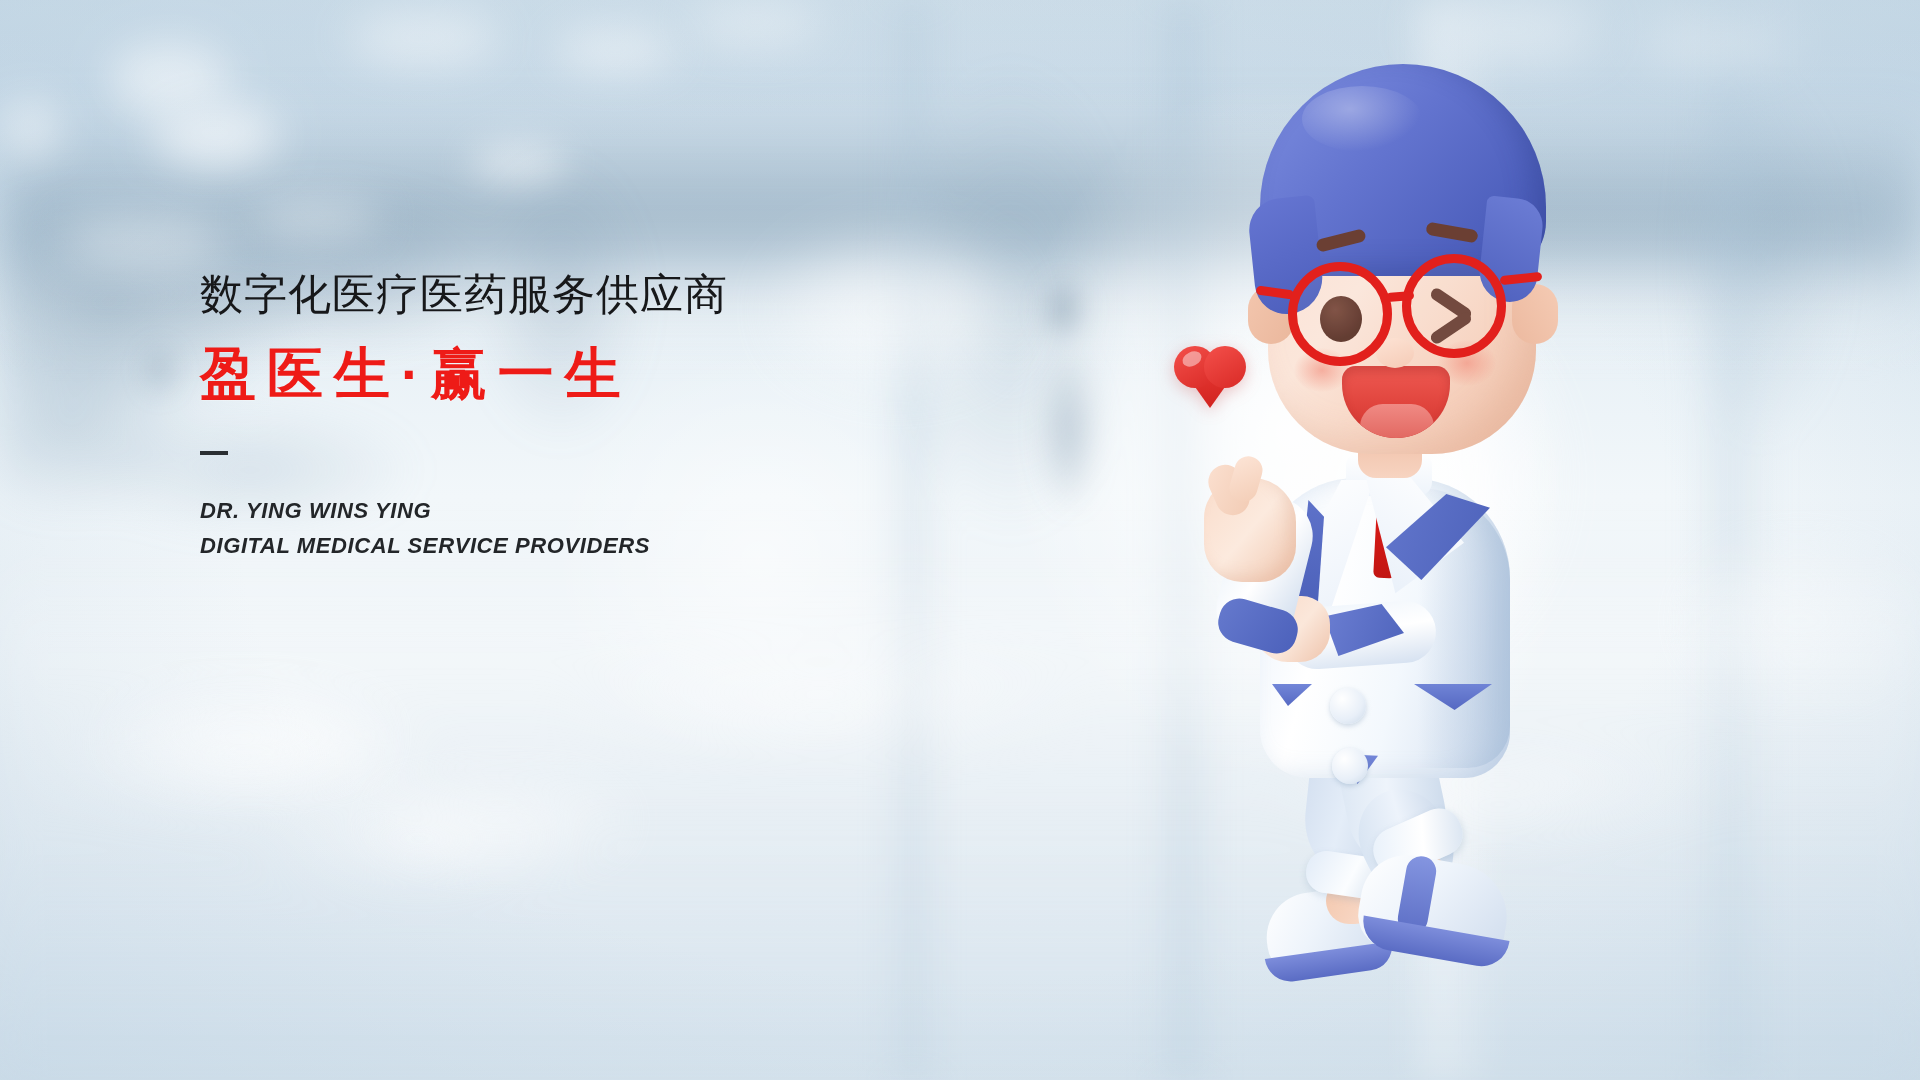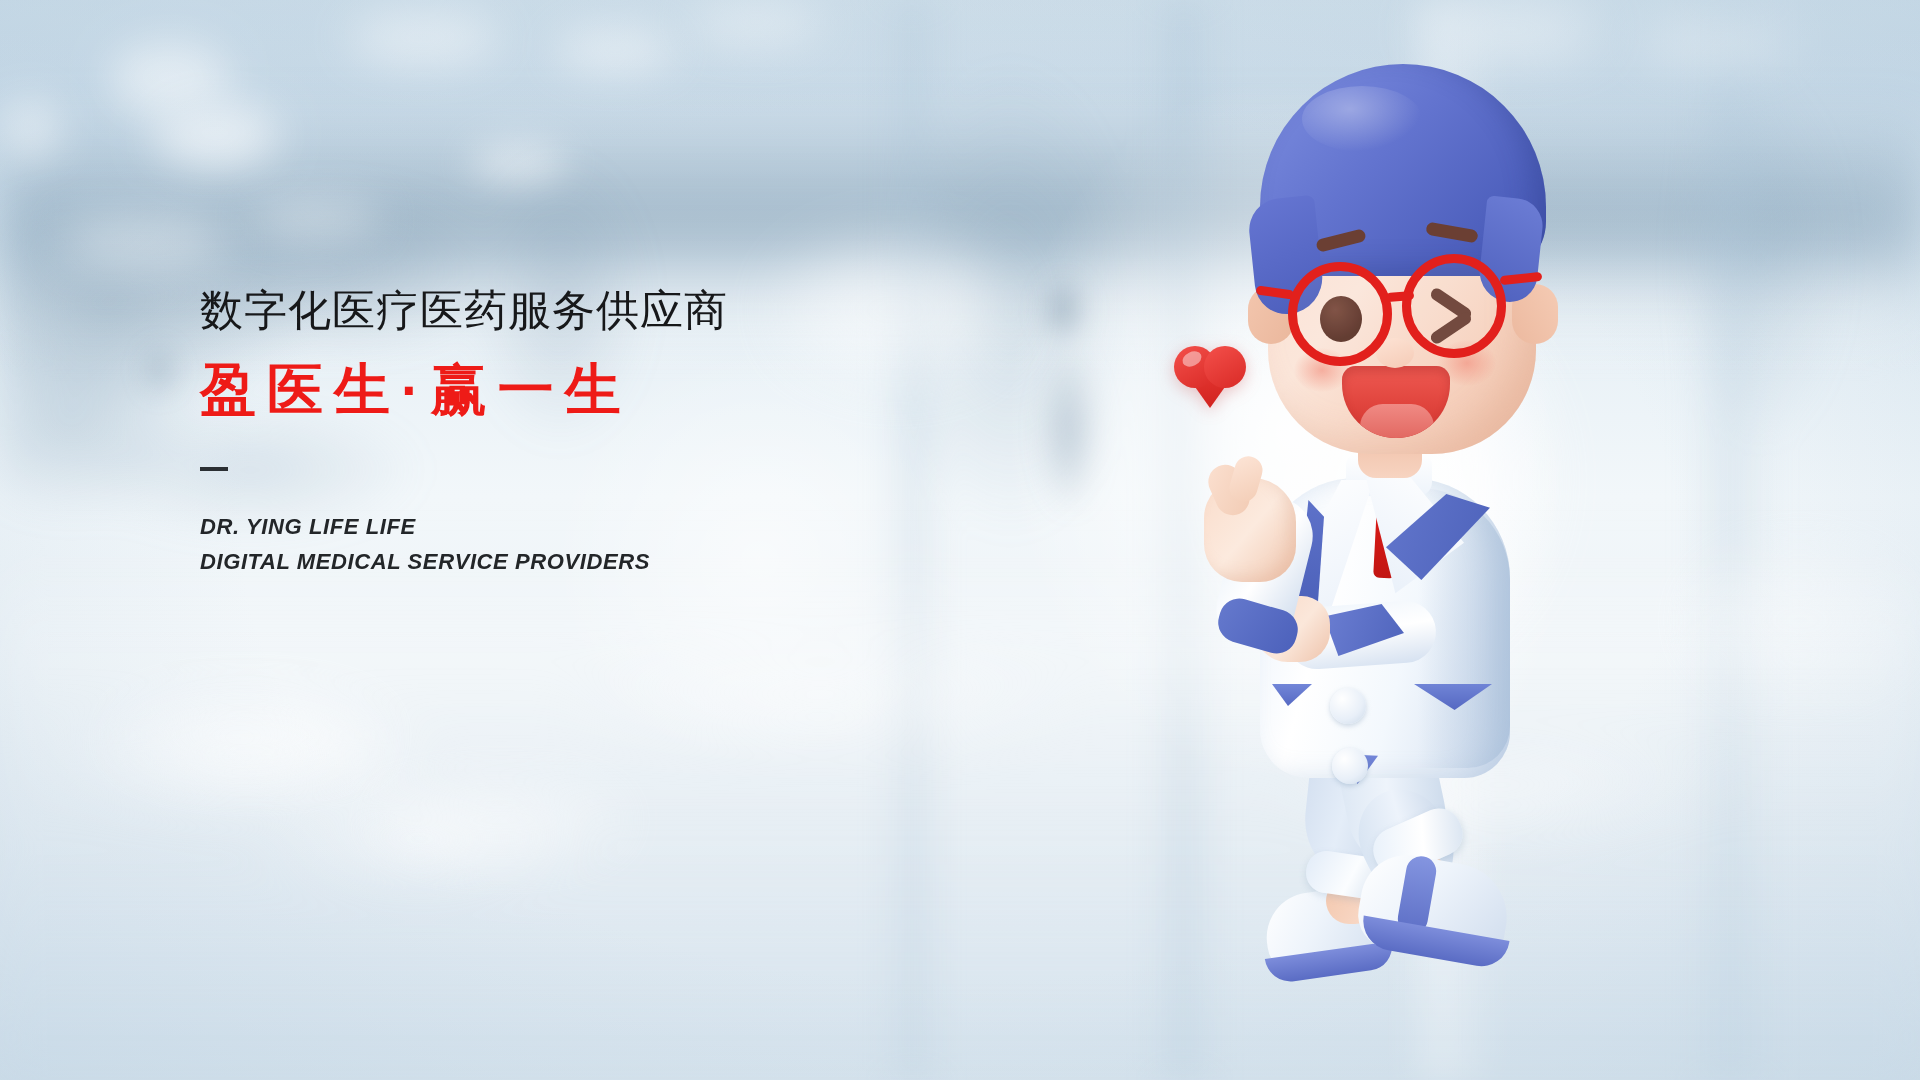--- a/index.html
+++ b/index.html
@@ -102,21 +102,21 @@
   }
 
   
   #bg-tint{
     background:
       linear-gradient(180deg, rgba(176,203,222,0.22), rgba(255,255,255,0) 35%),
       radial-gradient(ellipse 1300px 800px at 960px 540px, rgba(255,255,255,0) 55%, rgba(170,197,218,0.30) 100%);
   }
 
   
-  #copy{ position:absolute; left:200px; top:286px; width:720px; }
+  #copy{ position:absolute; left:200px; top:270px; width:720px; }
 
   #headline-cn{
     font-size:43px; line-height:1.12; color:#17181a;
     letter-spacing:1px; font-weight:400; white-space:nowrap;
   }
   #slogan-cn{
     margin-top:26px;
     font-size:56px; line-height:1.08; color:#ee1b17;
     font-weight:700; letter-spacing:11px; white-space:nowrap;
     text-shadow:0 1px 0 rgba(255,255,255,0.25);
@@ -472,21 +472,21 @@
       <div class="bokeh" style="left: 1700px; top: 560px; width: 200px; height: 120px; filter: blur(32px); opacity: 0.38;"></div>
     </div>
   <div class="bg-layer" id="bg-glow"></div>
   <div class="bg-layer" id="bg-tint"></div>
 
   <div id="copy">
     <div id="headline-cn">数字化医疗医药服务供应商</div>
     <div id="slogan-cn">盈医生·赢一生</div>
     <div id="divider"></div>
     <div id="sub-en">
-      <div class="sub-line">DR. YING LIFE LIFE</div>
+      <div class="sub-line">DR. YING WINS YING</div>
       <div class="sub-line">DIGITAL MEDICAL SERVICE PROVIDERS</div>
     </div>
   </div>
 
   <div id="mascot">
     <div id="mascot-glow"></div>
 
     <div id="leg-back"></div>
     <div id="shoe-b-body" class="shoe-body"></div>
     <div id="shoe-b-sole" class="shoe-sole"></div>

